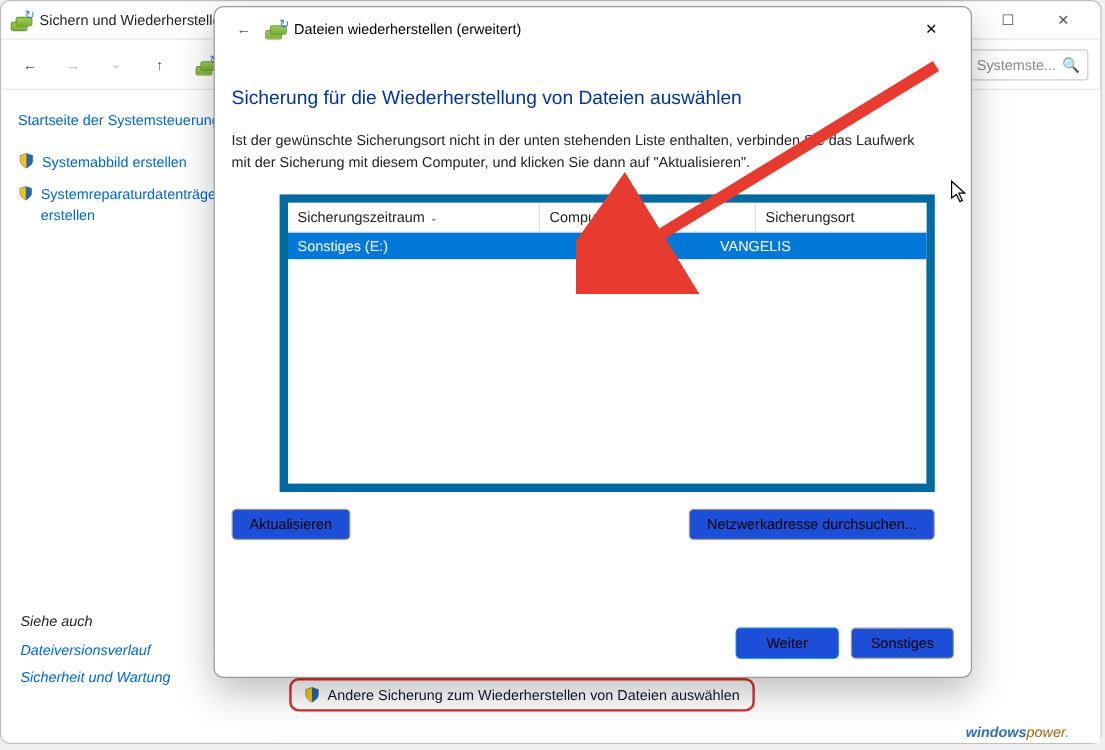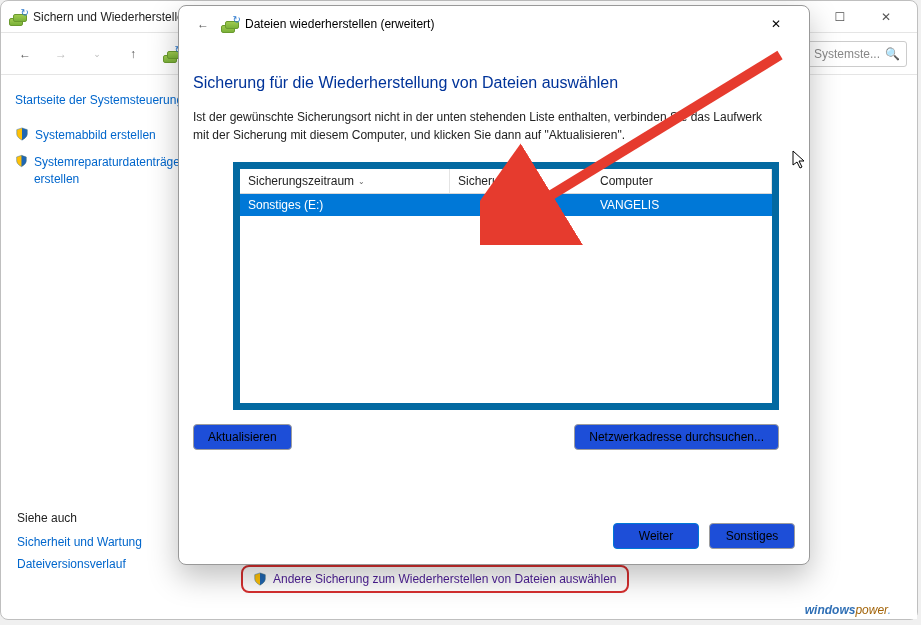--- a/index.html
+++ b/index.html
@@ -19,28 +19,28 @@
 .addr-icon { width: 22px; height: 22px; margin-left: 8px; }
 .search-box { margin-left: auto; width: 100px; height: 26px; border: 1px solid #ccc; border-radius: 3px; display: flex; align-items: center; padding: 0 6px; color: #888; text-align: right; }
 .search-box .mag { margin-left: auto; color: #666; }
 
 .main-body { display: flex; height: calc(100% - 74px); }
 .sidebar { width: 230px; padding: 18px 14px; }
 .sidebar .
 home-link { color: #0066cc; cursor: pointer; margin-bottom: 18px; display: block; }
 .task-link { display: flex; align-items: flex-start; gap: 6px; color: #0066cc; margin-bottom: 10px; cursor: pointer; line-height: 1.4; }
 
-.sidebar-footer { position: absolute; left: 16px; bottom: 40px; width: 210px; }
+.sidebar-footer { position: absolute; left: 16px; bottom: 40px; width: 210px; font-style: italic; }
 .sidebar-footer .heading { color: #222; margin-bottom: 10px; }
 .sidebar-footer .link { color: #0066cc; margin-bottom: 8px; cursor: pointer; display: block; }
 
 .content-area { flex: 1; padding: 18px 28px; background: #fff; }
 
 .bottom-links { position: absolute; left: 240px; bottom: 20px; right: 20px; }
-.bottom-link-row { display: flex; align-items: center; gap: 6px; color: #4c1d95; margin-bottom: 6px; cursor: pointer; padding: 3px 6px; }
+.bottom-link-row { display: flex; align-items: center; gap: 6px; color: #0f172a; margin-bottom: 6px; cursor: pointer; padding: 3px 6px; }
 .highlight-box { border: 2px solid #d62f2f; border-radius: 8px; display: inline-flex; padding: 5px 10px; }
 
 
 .dialog { position: absolute; left: 178px; top: 5px; width: 632px; height: 560px; background: #fff; border: 1px solid #999; border-radius: 8px; box-shadow: 0 12px 30px rgba(0,0,0,0.25); display: flex; flex-direction: column; }
 .dlg-titlebar { height: 36px; display: flex; align-items: center; padding: 0 10px; }
 .dlg-back { width: 28px; height: 28px; display: flex; align-items: center; justify-content: center; color: #555; margin-right: 4px; cursor: pointer; border-radius: 4px; }
 .dlg-title-icon { width: 18px; height: 18px; margin-right: 6px; }
 .dlg-close { margin-left: auto; width: 46px; height: 30px; display: flex; align-items: center; justify-content: center; cursor: pointer; border-radius: 4px; }
 
 .dlg-content { padding: 8px 30px 0 14px; flex: 1; display: flex; flex-direction: column; }
@@ -136,22 +136,22 @@
             <path d="M8 1 L14 3 V8 C14 12 8 15 8 15 Z" fill="#2067b2"></path>
           </svg>
         <span>Systemreparaturdatenträger erstellen</span>
       </div>
     </div>
     <div class="content-area"></div>
   </div>
 
   <div class="sidebar-footer">
     <div class="heading">Siehe auch</div>
+    <span class="link">Dateiversionsverlauf</span>
     <span class="link">Sicherheit und Wartung</span>
-    <span class="link">Dateiversionsverlauf</span>
   </div>
 
   <div class="bottom-links">
     <div class="bottom-link-row">
       <svg class="shield-svg" viewBox="0 0 16 16">
           <path d="M8 1 L14 3 V8 C14 12 8 15 8 15 C8 15 2 12 2 8 V3 Z" fill="#ffc107" stroke="#2067b2" stroke-width="0.5"></path>
           <path d="M8 1 L14 3 V8 C14 12 8 15 8 15 Z" fill="#2067b2"></path>
         </svg>
       <span>Dateien für alle Benutzer wiederherstellen</span>
     </div>
@@ -180,25 +180,25 @@
   <div class="dlg-content">
     <div class="dlg-heading">Sicherung für die Wiederherstellung von Dateien auswählen</div>
     <div class="dlg-instr">Ist der gewünschte Sicherungsort nicht in der unten stehenden Liste enthalten, verbinden Sie das Laufwerk mit der Sicherung mit diesem Computer, und klicken Sie dann auf "Aktualisieren".</div>
 
     <div class="listview">
       <div class="lv-header">
         <div class="col col-period">
           <span>Sicherungszeitraum</span>
           <span class="caret">⌄</span>
         </div>
+        <div class="col col-computer">
+          <span>Computer</span>
+        </div>
         <div class="col col-location">
           <span>Sicherungsort</span>
-        </div>
-        <div class="col col-computer">
-          <span>Computer</span>
         </div>
       </div>
       <div class="lv-row">
         <div class="cell col-location">Sonstiges (E:)</div>
         <div class="cell col-computer">VANGELIS</div>
       </div>
     </div>
 
     <div class="btn-row">
       <button class="btn">Aktualisieren</button>

